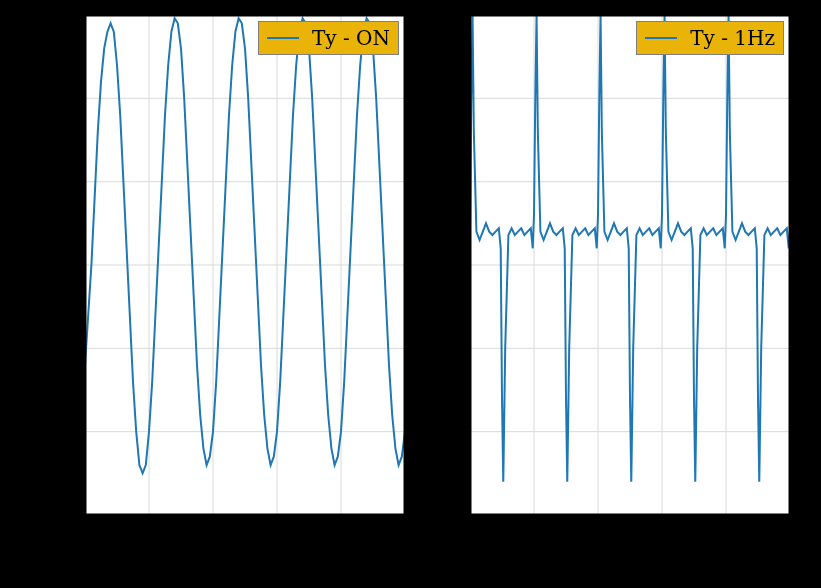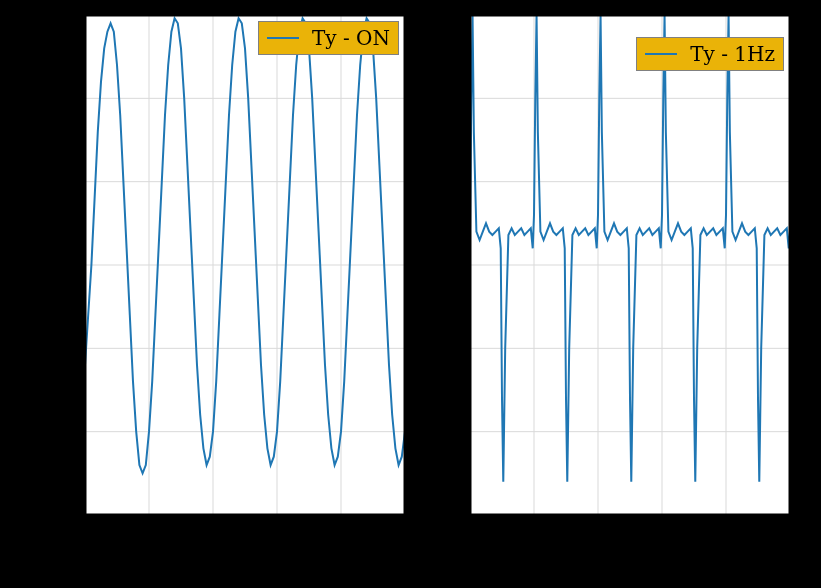--- a/index.html
+++ b/index.html
@@ -167,21 +167,21 @@
           <line x1="0" y1="416.6666666666667" x2="320" y2="416.6666666666667"></line>
           <line x1="0" y1="333.33333333333337" x2="320" y2="333.33333333333337"></line>
           <line x1="0" y1="250" x2="320" y2="250"></line>
           <line x1="0" y1="166.66666666666669" x2="320" y2="166.66666666666669"></line>
           <line x1="0" y1="83.33333333333331" x2="320" y2="83.33333333333331"></line>
           <line x1="0" y1="0" x2="320" y2="0"></line>
         </g>
       <path class="series" id="series1" d="M0.00 216.67 L1.28 83.33 L2.56 0.00 L3.84 116.67 L6.40 216.67 L9.60 225.00 L12.80 216.67 L16.00 208.33 L19.20 216.67 L22.40 220.00 L25.60 216.67 L28.80 213.33 L30.72 233.33 L32.00 383.33 L33.28 466.67 L35.20 333.33 L38.40 220.00 L41.60 213.33 L44.80 220.00 L48.00 216.67 L51.20 213.33 L54.40 220.00 L57.60 216.67 L60.80 213.33 L62.72 233.33 L64.00 200.00 L65.28 83.33 L66.56 0.00 L67.84 116.67 L70.40 216.67 L73.60 225.00 L76.80 216.67 L80.00 208.33 L83.20 216.67 L86.40 220.00 L89.60 216.67 L92.80 213.33 L94.72 233.33 L96.00 383.33 L97.28 466.67 L99.20 333.33 L102.40 220.00 L105.60 213.33 L108.80 220.00 L112.00 216.67 L115.20 213.33 L118.40 220.00 L121.60 216.67 L124.80 213.33 L126.72 233.33 L128.00 200.00 L129.28 83.33 L130.56 0.00 L131.84 116.67 L134.40 216.67 L137.60 225.00 L140.80 216.67 L144.00 208.33 L147.20 216.67 L150.40 220.00 L153.60 216.67 L156.80 213.33 L158.72 233.33 L160.00 383.33 L161.28 466.67 L163.20 333.33 L166.40 220.00 L169.60 213.33 L172.80 220.00 L176.00 216.67 L179.20 213.33 L182.40 220.00 L185.60 216.67 L188.80 213.33 L190.72 233.33 L192.00 200.00 L193.28 83.33 L194.56 0.00 L195.84 116.67 L198.40 216.67 L201.60 225.00 L204.80 216.67 L208.00 208.33 L211.20 216.67 L214.40 220.00 L217.60 216.67 L220.80 213.33 L222.72 233.33 L224.00 383.33 L225.28 466.67 L227.20 333.33 L230.40 220.00 L233.60 213.33 L236.80 220.00 L240.00 216.67 L243.20 213.33 L246.40 220.00 L249.60 216.67 L252.80 213.33 L254.72 233.33 L256.00 200.00 L257.28 83.33 L258.56 0.00 L259.84 116.67 L262.40 216.67 L265.60 225.00 L268.80 216.67 L272.00 208.33 L275.20 216.67 L278.40 220.00 L281.60 216.67 L284.80 213.33 L286.72 233.33 L288.00 383.33 L289.28 466.67 L291.20 333.33 L294.40 220.00 L297.60 213.33 L300.80 220.00 L304.00 216.67 L307.20 213.33 L310.40 220.00 L313.60 216.67 L316.80 213.33 L318.72 233.33 L320.00 216.67 "></path>
       <rect class="spine" x="0.75" y="0.75" width="318.5" height="498.5"></rect>
     </svg>
-    <div class="legend" style="right:6px; top:22px;">
+    <div class="legend" style="right:6px; top:6px;">
       <span class="swatch"></span>
       <span>Ty - 1Hz</span>
     </div>
   </div>
   <svg id="ticks1" width="821" height="588" style="position:absolute;left:0;top:0;pointer-events:none">
       <g class="tick">
         <line x1="470" y1="515" x2="470" y2="521"></line>
         <text x="470" y="541" text-anchor="middle">0</text>
       </g>
       <g class="tick">

